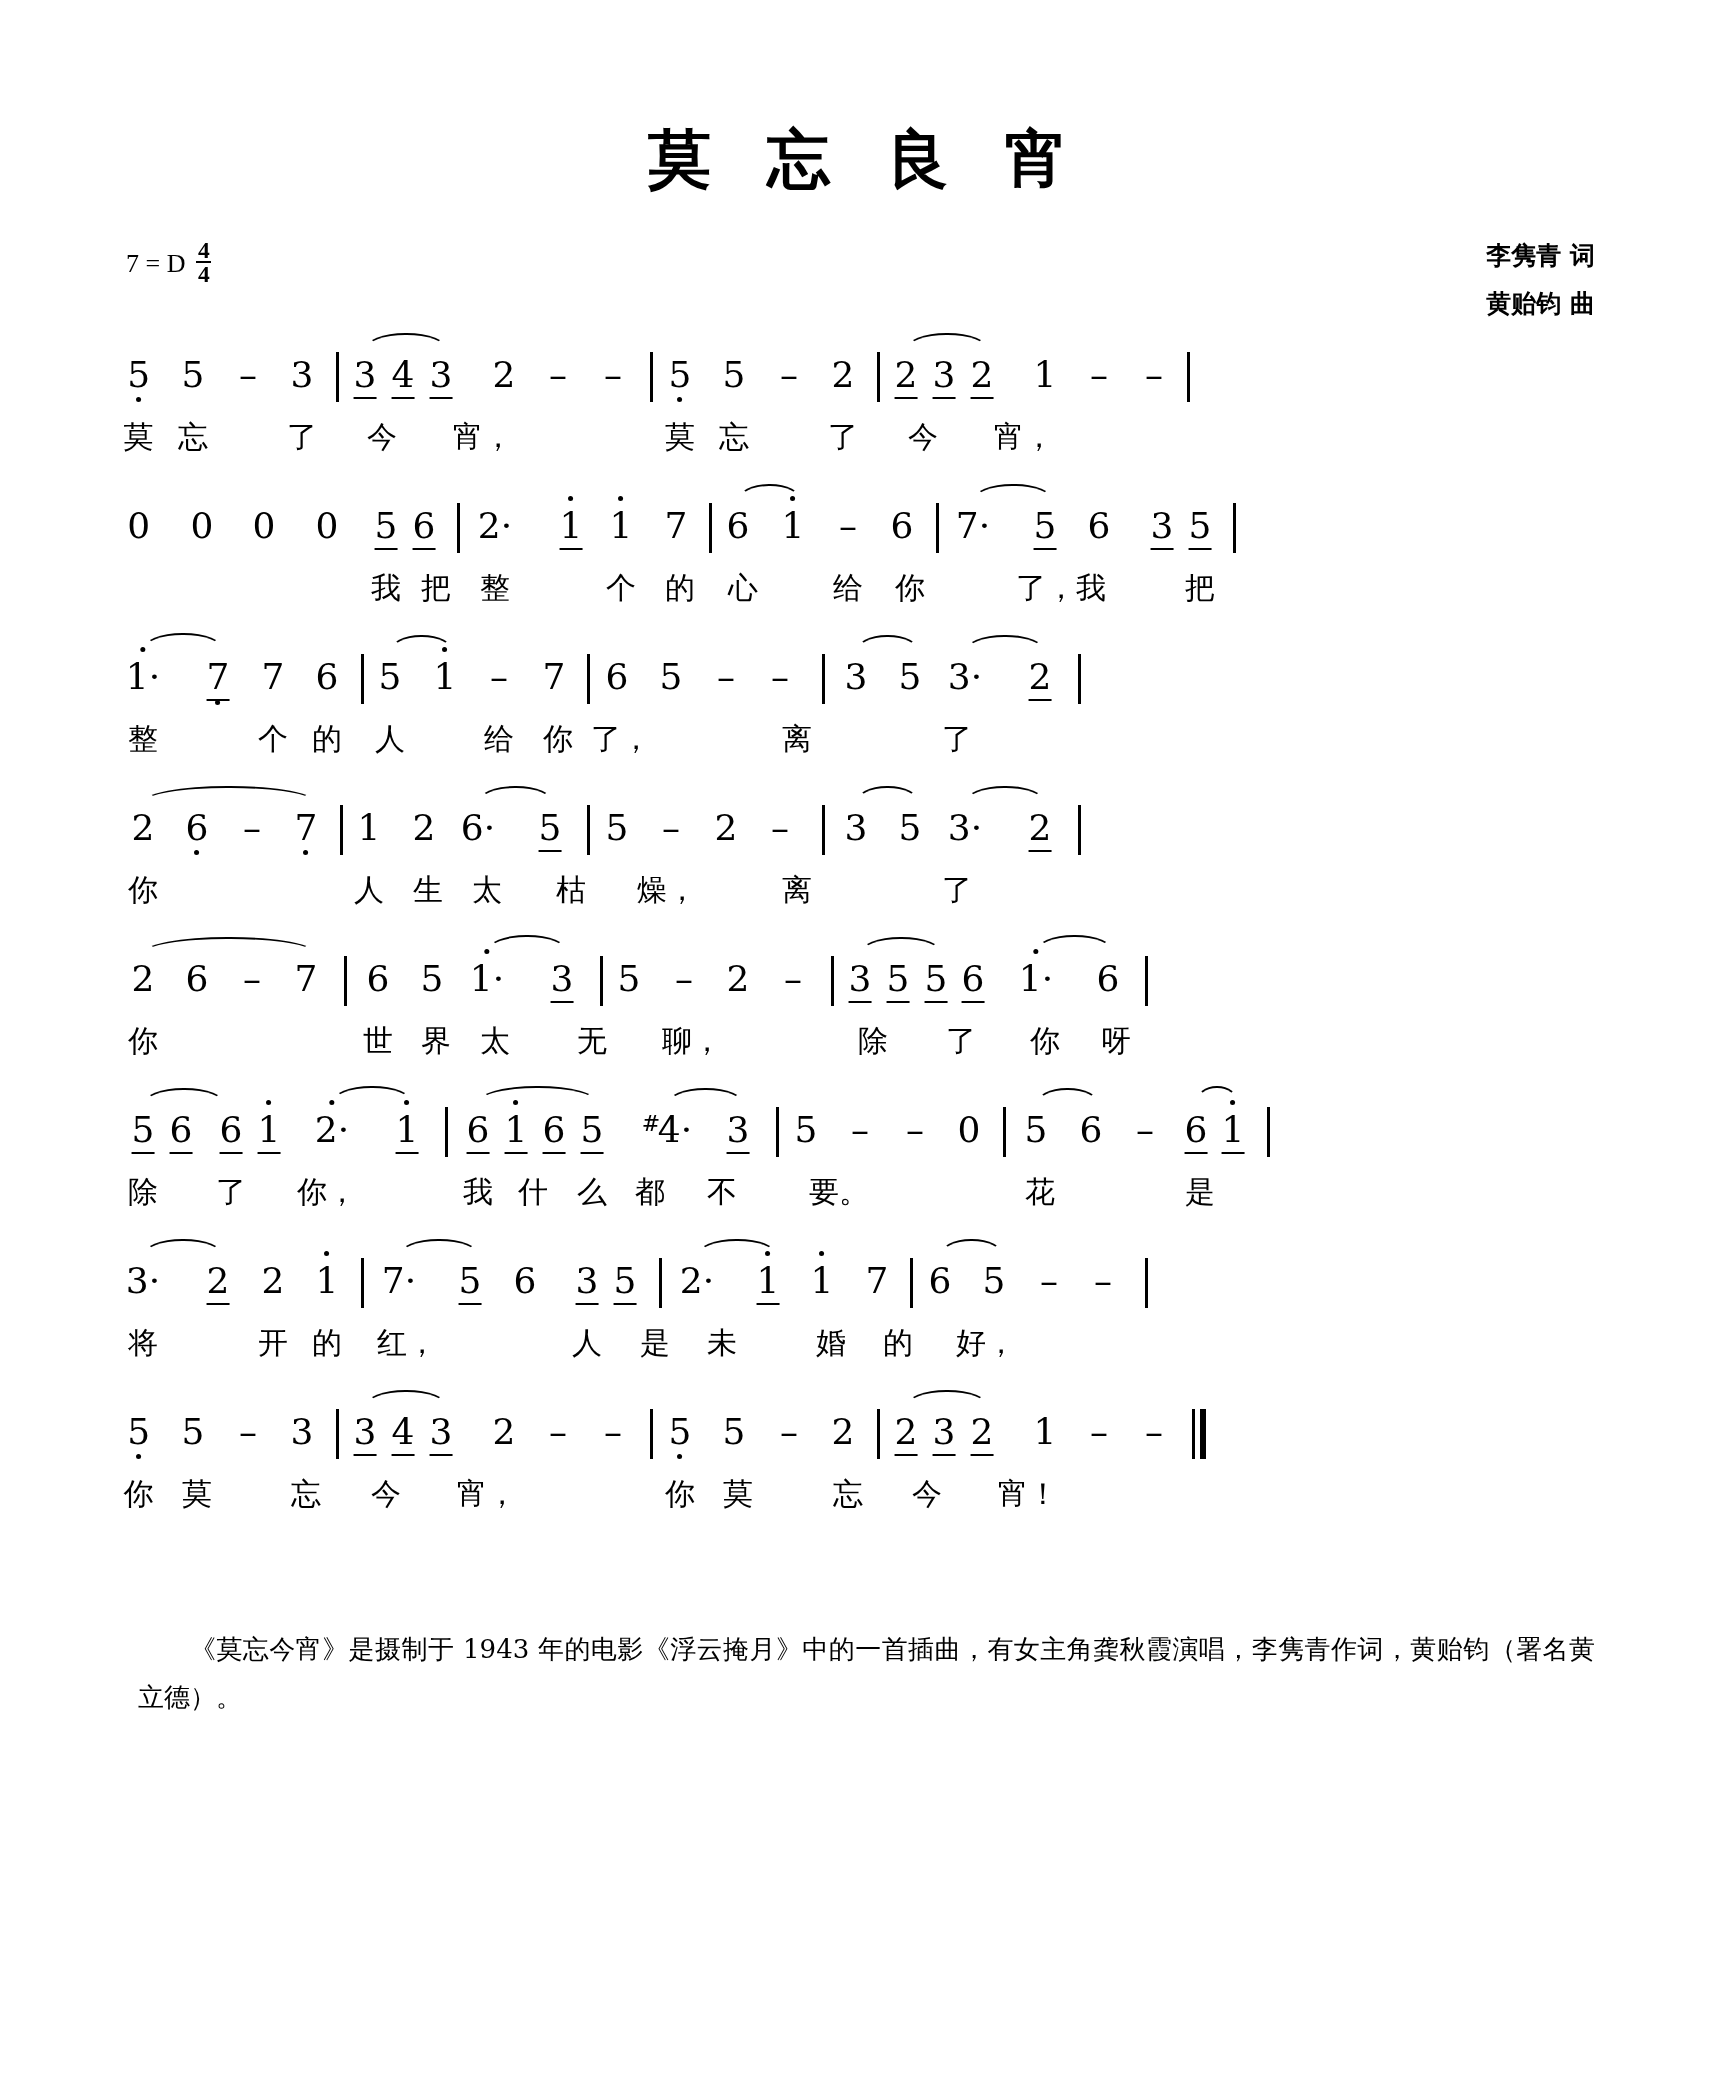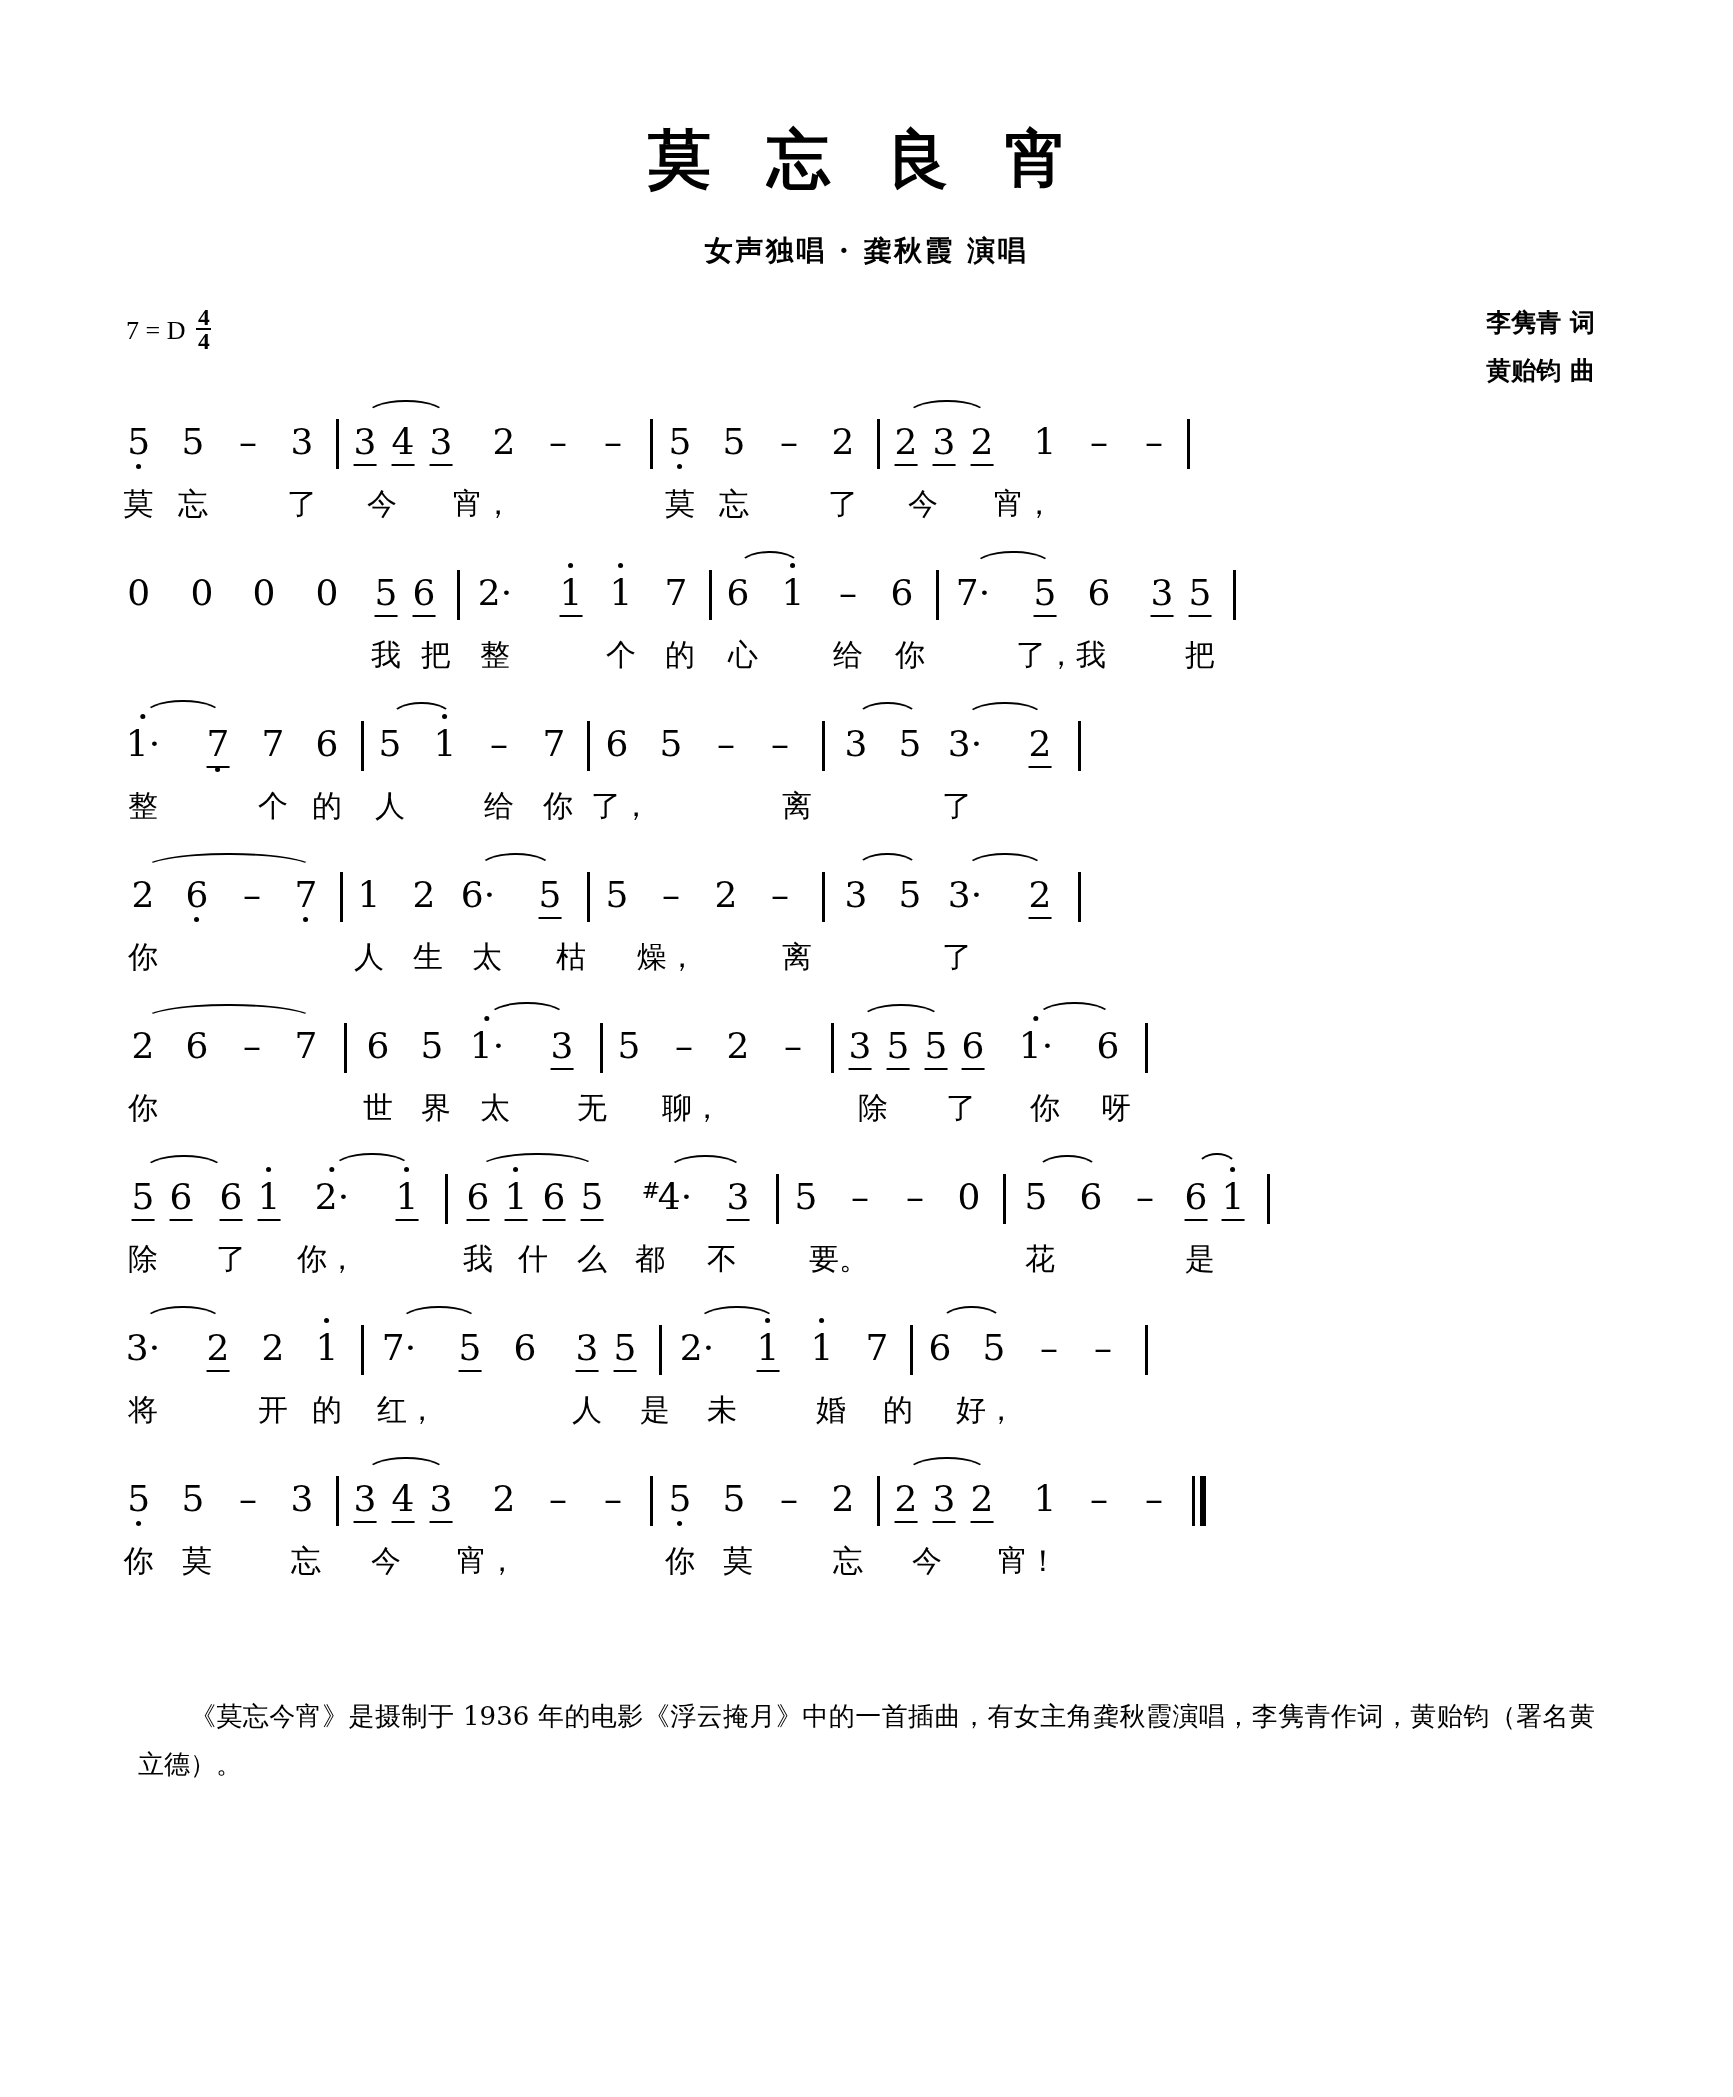--- a/index.html
+++ b/index.html
@@ -181,21 +181,20 @@
     font-family: "DejaVu Serif", serif;
   }
   .desc p { margin: 0 0 4.2px 0; text-indent: 52px; }
 </style>
 </head>
 <body>
 
 <div class="sheet">
 
   <div class="title">莫 忘 良 宵</div>
-  <div class="subtitle">女声独唱 · 龚秋霞 演唱</div>
 
   <div class="meta-row">
     <div class="keysig">
       <span>7 = D</span>
       <span class="frac">
         <span class="num">4</span>
         <span class="den">4</span>
       </span>
     </div>
     <div class="credits">
@@ -538,17 +537,17 @@
           <span class="tok" style="left: 612px;">莫</span>
           <span class="tok" style="left: 722px;">忘</span>
           <span class="tok" style="left: 801px;">今</span>
           <span class="tok" style="left: 902px;">宵！</span>
         </div>
       </div>
     </div>
 
 
   <div class="desc">
-    <p>《莫忘今宵》是摄制于 1936 年的电影《浮云掩月》中的一首插曲，有女主角龚秋霞演唱，李隽青作词，黄贻钧（署名黄立德）。</p>
+    <p>《莫忘今宵》是摄制于 1943 年的电影《浮云掩月》中的一首插曲，有女主角龚秋霞演唱，李隽青作词，黄贻钧（署名黄立德）。</p>
   </div>
 
 </div>
 
 
 </body></html>

